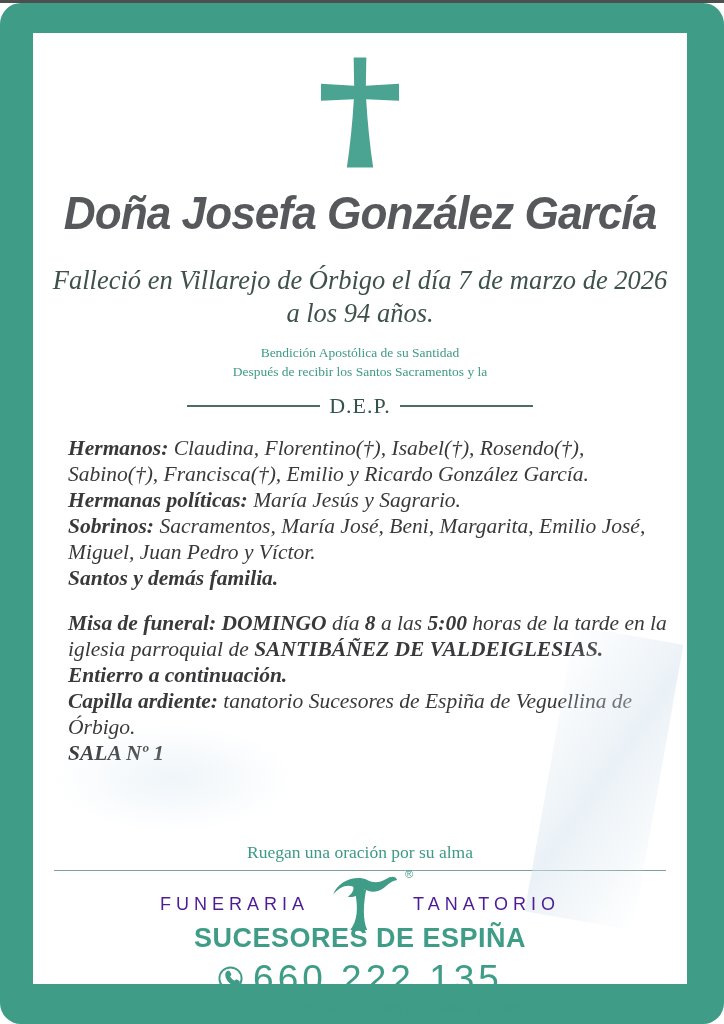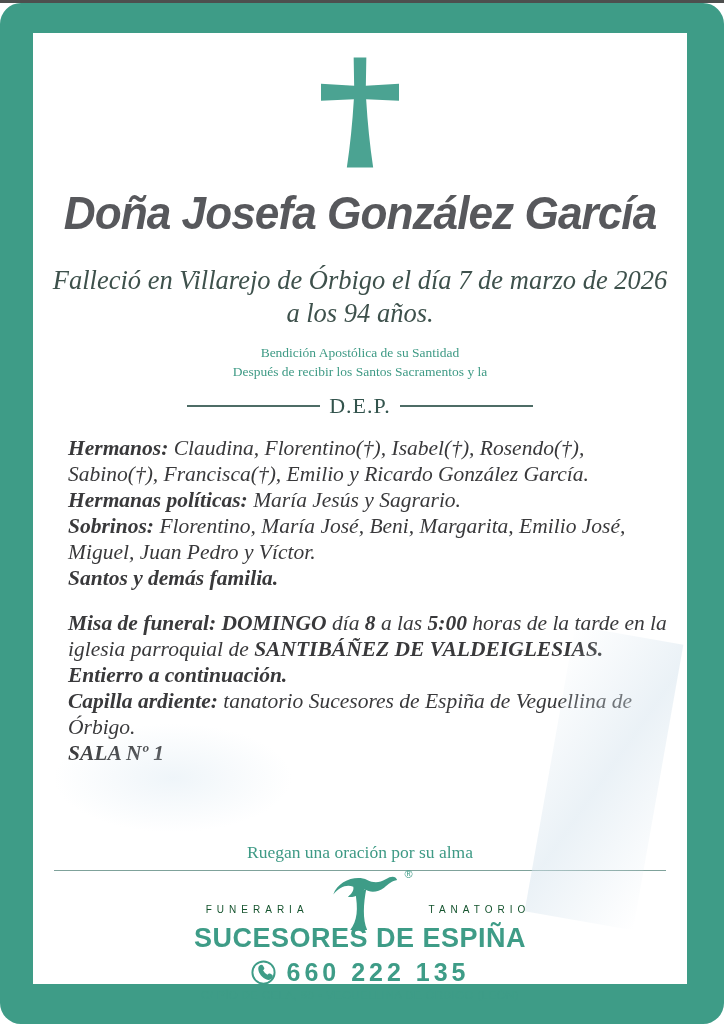--- a/index.html
+++ b/index.html
@@ -37,29 +37,29 @@
   .family{margin:16px 14px 0 35px;font-style:italic;font-size:21.5px;color:#39393b;line-height:1.21;}
   .funeral{margin:19px 14px 0 35px;font-style:italic;font-size:21.5px;color:#39393b;line-height:1.21;}
   .family p,.funeral p{margin:0;}
   .b{font-weight:bold;}
 
   .ruegan{margin-top:76px;text-align:center;font-size:17.5px;color:#3e9a85;}
   .rule{margin:7px auto 0;width:612px;height:0;border-top:1.6px solid #7fa29b;}
 
   .brand{margin-top:2px;position:relative;text-align:center;}
   .brand-row{display:flex;justify-content:center;align-items:flex-end;gap:13px;}
-  .brand-word{font-family:"Liberation Sans",sans-serif;font-size:10px;letter-spacing:5px;color:#14532d;padding-bottom:15px;margin-left:16px;}
+  .brand-word{font-family:"Liberation Sans",sans-serif;font-size:18px;letter-spacing:5px;color:#4c1d95;padding-bottom:15px;}
   .logo-wrap{position:relative;width:78px;height:57px;}
   .logo-svg{width:78px;height:57px;fill:#3e9c87;}
   .reg{position:absolute;top:-5px;right:-13px;font-size:11px;color:#3e9c87;font-family:"Liberation Sans",sans-serif;}
   .brand-name{margin-top:-7px;font-family:"Liberation Sans",sans-serif;font-weight:bold;font-size:27px;letter-spacing:.5px;color:#3e9c87;}
 
   .phone-row{margin-top:4px;display:flex;justify-content:center;align-items:center;gap:9px;color:#3e9c87;}
   .phone-svg{width:27px;height:27px;}
-  .phone-num{font-family:"Liberation Sans",sans-serif;font-weight:bold;font-size:25px;letter-spacing:4px;}
+  .phone-num{font-family:"Liberation Sans",sans-serif;font-weight:normal;font-size:37px;letter-spacing:4px;}
   .address{margin-top:2px;text-align:center;font-family:"Liberation Sans",sans-serif;font-size:11.5px;letter-spacing:.4px;color:#3e9c87;}
 </style>
 </head>
 <body>
 
 <div class="top-edge"></div>
 
 <div class="frame">
   <div class="inner">
 
@@ -86,21 +86,21 @@
 
     <div class="dep-row">
       <div class="dep-line"></div>
       <div class="dep-text">D.E.P.</div>
       <div class="dep-line"></div>
     </div>
 
     <div class="family">
       <p><span class="b">Hermanos:</span><span> Claudina, Florentino(†), Isabel(†), Rosendo(†), Sabino(†), Francisca(†), Emilio y Ricardo González García.</span></p>
       <p><span class="b">Hermanas políticas:</span><span> María Jesús y Sagrario.</span></p>
-      <p><span class="b">Sobrinos:</span><span> Florentino, María José, Beni, Margarita, Emilio José, Miguel, Juan Pedro y Víctor.</span></p>
+      <p><span class="b">Sobrinos:</span><span> Sacramentos, María José, Beni, Margarita, Emilio José, Miguel, Juan Pedro y Víctor.</span></p>
       <p class="b">Santos y demás familia.</p>
     </div>
 
     <div class="funeral">
       <p><span class="b">Misa de funeral: DOMINGO</span><span> día </span><span class="b">8</span><span> a las </span><span class="b">5:00</span><span> horas de la tarde en la iglesia parroquial de </span><span class="b">SANTIBÁÑEZ DE VALDEIGLESIAS.</span></p>
       <p class="b">Entierro a continuación.</p>
       <p><span class="b">Capilla ardiente:</span><span> tanatorio  Sucesores de Espiña de Veguellina de Órbigo.</span></p>
       <p class="b">SALA Nº 1</p>
     </div>
 

